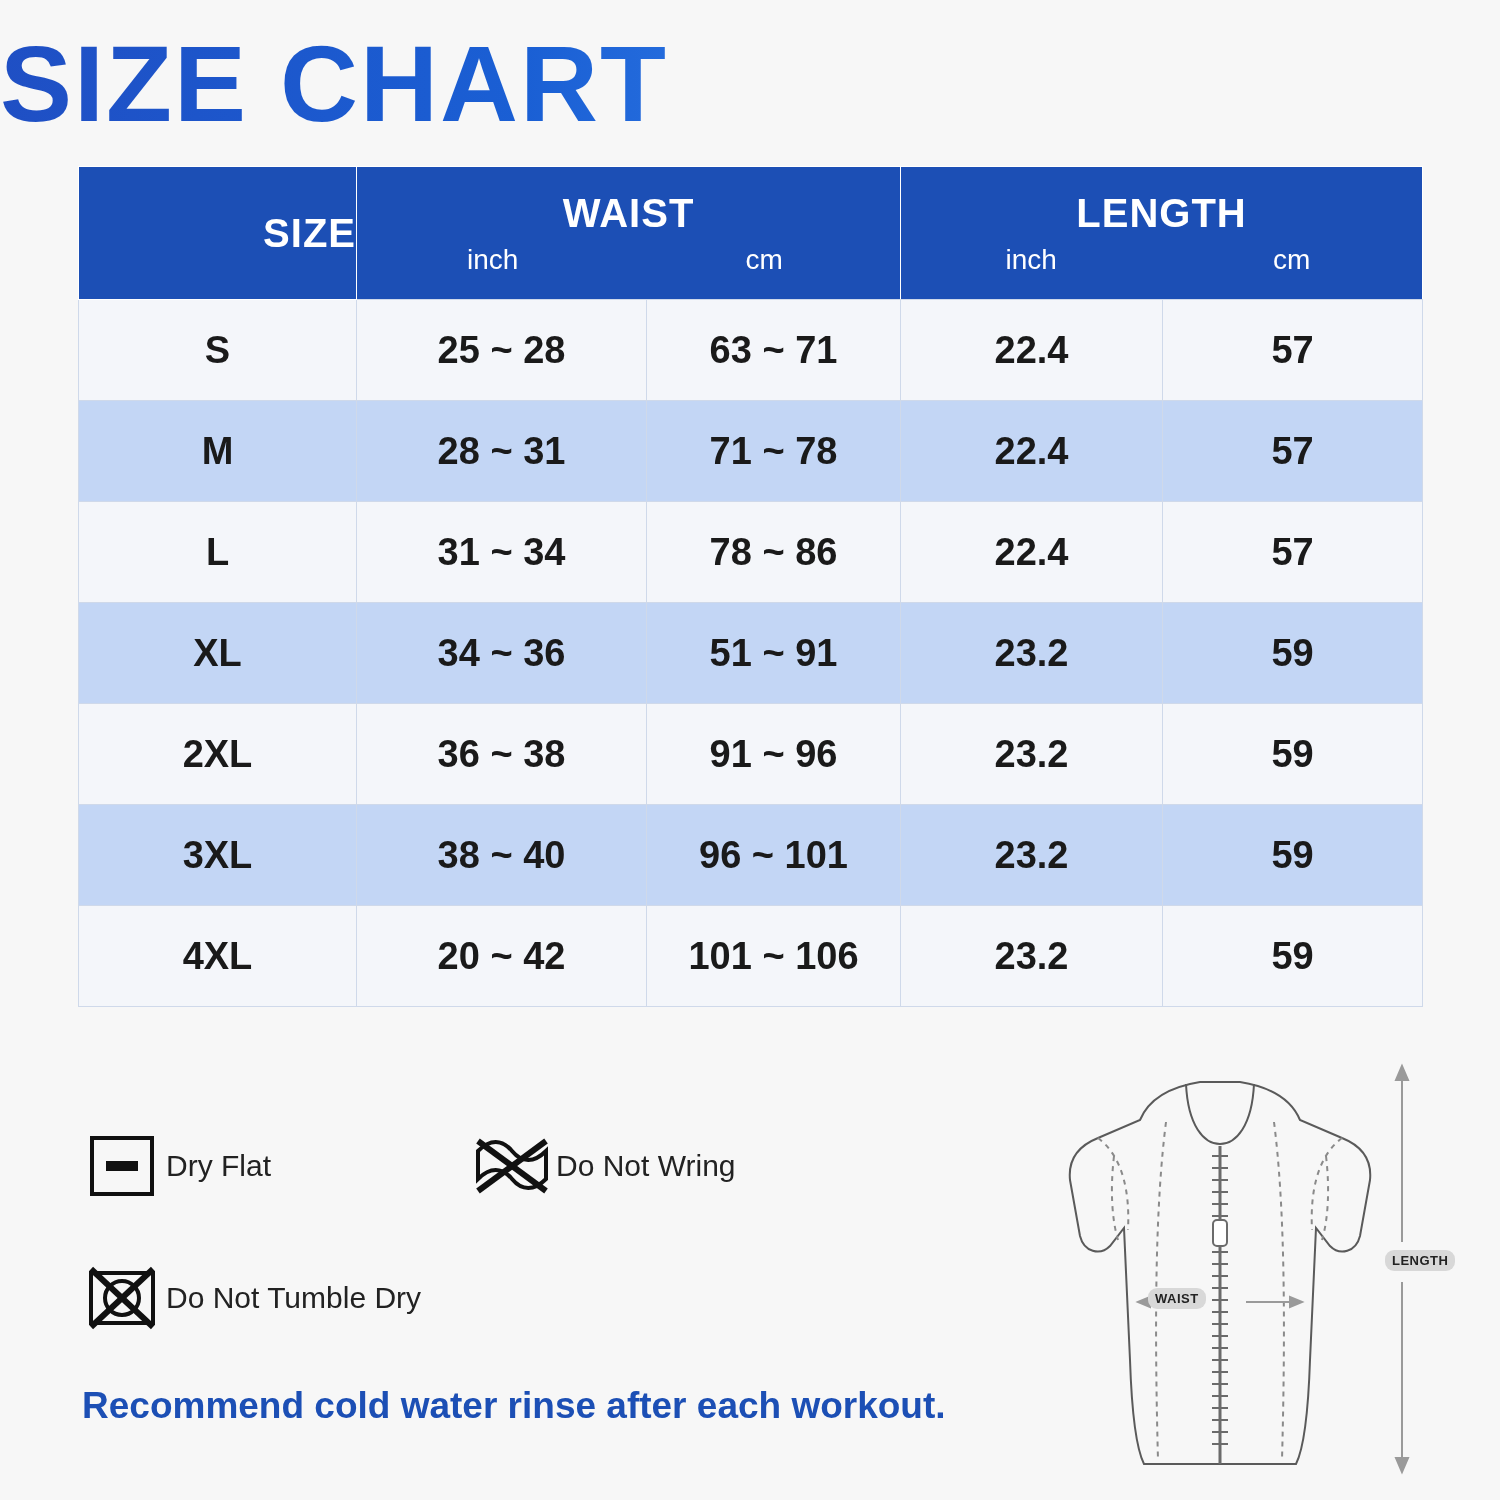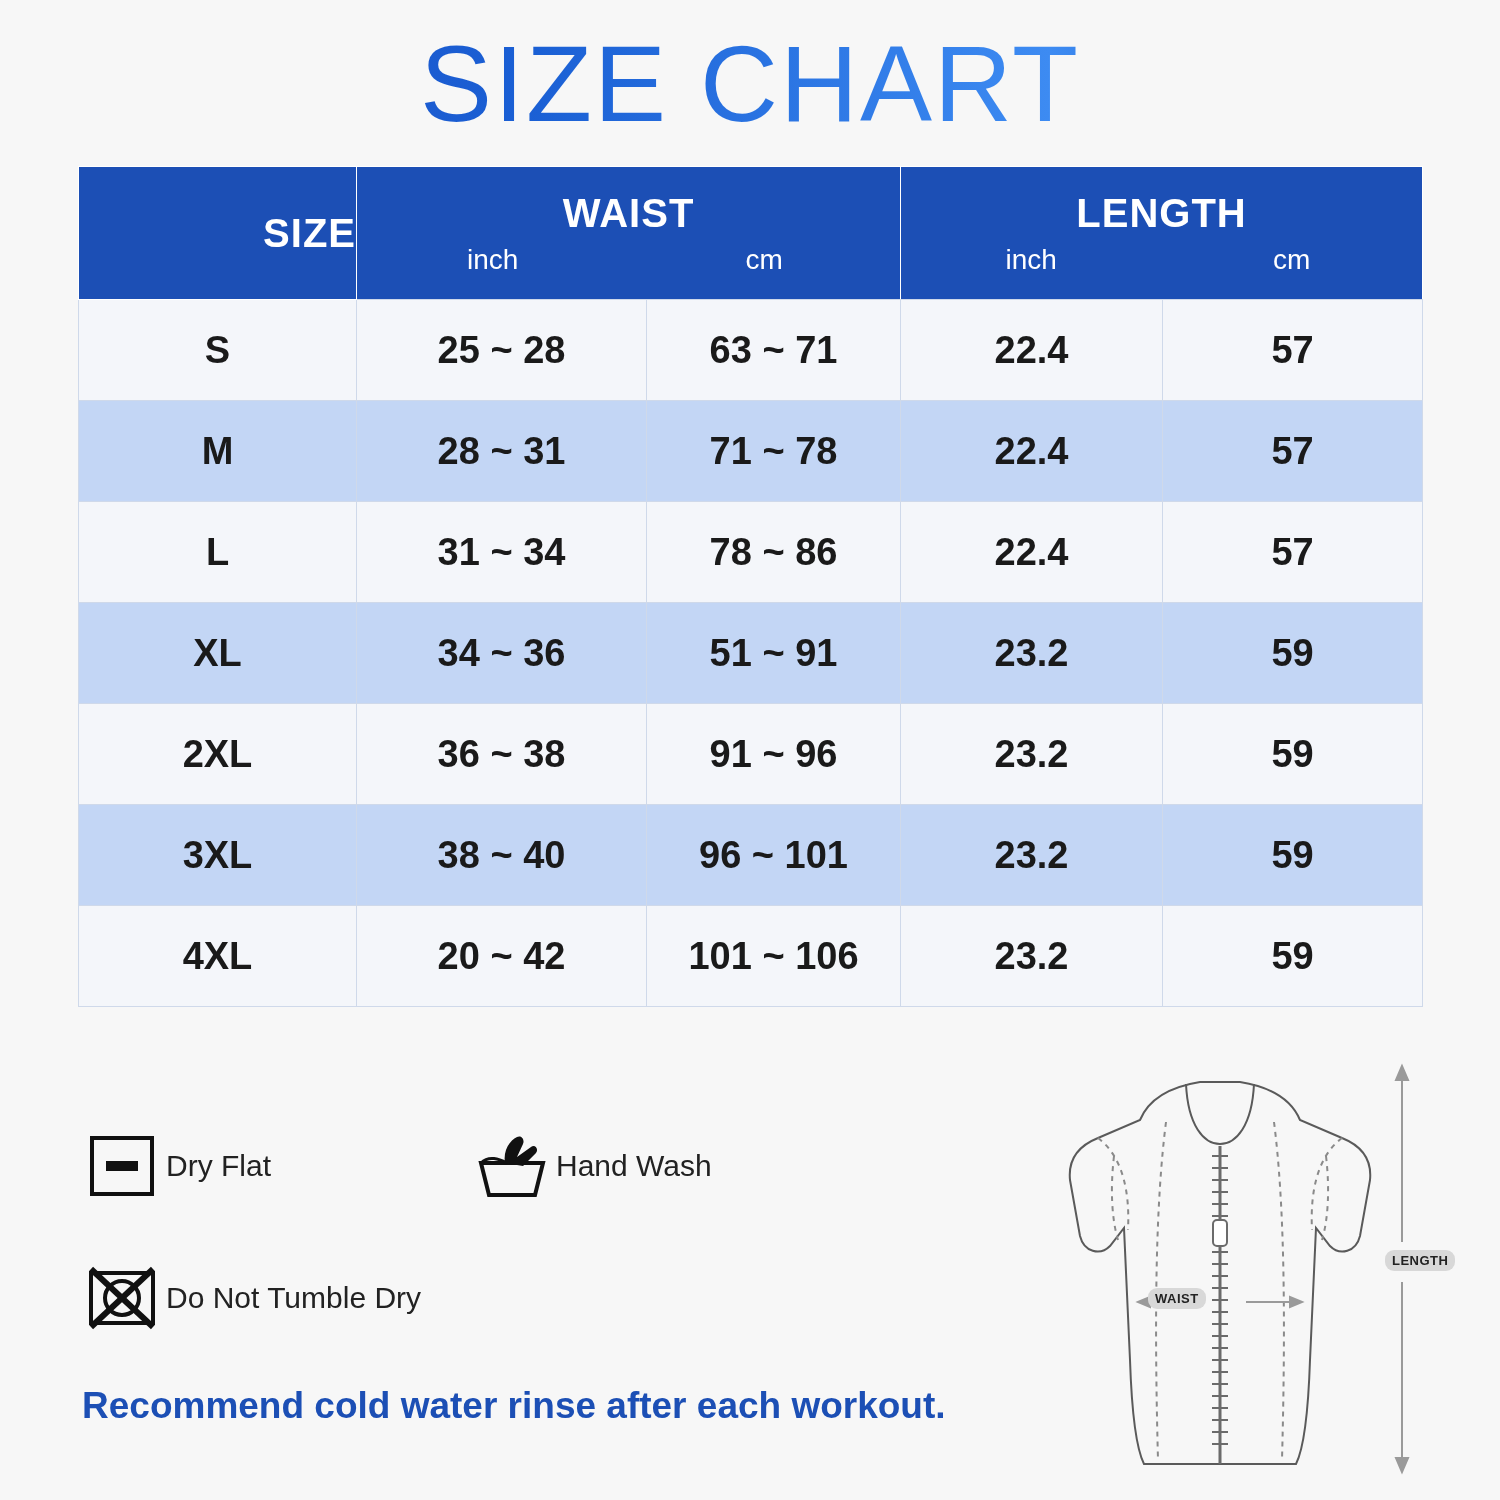--- a/index.html
+++ b/index.html
@@ -11,23 +11,22 @@
     height: 1500px;
     background: #f7f7f7;
     font-family: "Liberation Sans", sans-serif;
     color: #111;
     overflow: hidden;
     position: relative;
   }
 
   
   .title {
-    text-align: center;
     font-size: 108px;
-    font-weight: normal;
+    font-weight: bold;
     letter-spacing: 2px;
     padding-top: 22px;
     background: linear-gradient(90deg, #1f4fc4 0%, #1a5fd4 35%, #3d8bf2 70%, #0b3fae 100%);
     -webkit-background-clip: text;
     background-clip: text;
     color: transparent;
     line-height: 1.15;
   }
 
   
@@ -242,31 +241,31 @@
     <div class="care-item">
       <div class="care-icon">
         <svg width="66" height="62" viewBox="0 0 66 62">
           <rect x="3" y="3" width="60" height="56" fill="none" stroke="#111" stroke-width="4"></rect>
           <rect x="17" y="26" width="32" height="10" fill="#111"></rect>
         </svg>
       </div>
       <div class="care-label">Dry Flat</div>
     </div>
 
-
     <div class="care-item">
       <div class="care-icon">
-        <svg width="74" height="66" viewBox="0 0 74 66">
-          <path d="M6 30 L68 30 L60 62 L14 62 Z" fill="none" stroke="#111" stroke-width="4"></path>
-          <path d="M6 30 C14 22, 24 26, 32 30" fill="none" stroke="#111" stroke-width="3"></path>
-          <path d="M30 30 C28 18, 34 8, 42 4 C46 2, 50 6, 48 11 L42 24 L56 14 C60 11, 64 16, 61 20 L48 33 Z" fill="#111"></path>
+        <svg width="88" height="62" viewBox="0 0 88 62">
+          <path d="M10 16 C22 4, 34 4, 44 16 C54 28, 66 28, 78 16 L78 44 C66 56, 54 56, 44 44 C34 32, 22 32, 10 44 Z" fill="none" stroke="#111" stroke-width="4"></path>
+          <line x1="10" y1="6" x2="78" y2="56" stroke="#111" stroke-width="6"></line>
+          <line x1="78" y1="6" x2="10" y2="56" stroke="#111" stroke-width="6"></line>
         </svg>
       </div>
-      <div class="care-label">Hand Wash</div>
+      <div class="care-label">Do Not Wring</div>
     </div>
+
 
     <div class="care-item">
       <div class="care-icon">
         <svg width="72" height="66" viewBox="0 0 72 66">
           <rect x="5" y="8" width="62" height="50" fill="none" stroke="#111" stroke-width="4"></rect>
           <circle cx="36" cy="33" r="17" fill="none" stroke="#111" stroke-width="4"></circle>
           <line x1="5" y1="4" x2="67" y2="62" stroke="#111" stroke-width="6"></line>
           <line x1="67" y1="4" x2="5" y2="62" stroke="#111" stroke-width="6"></line>
         </svg>
       </div>

